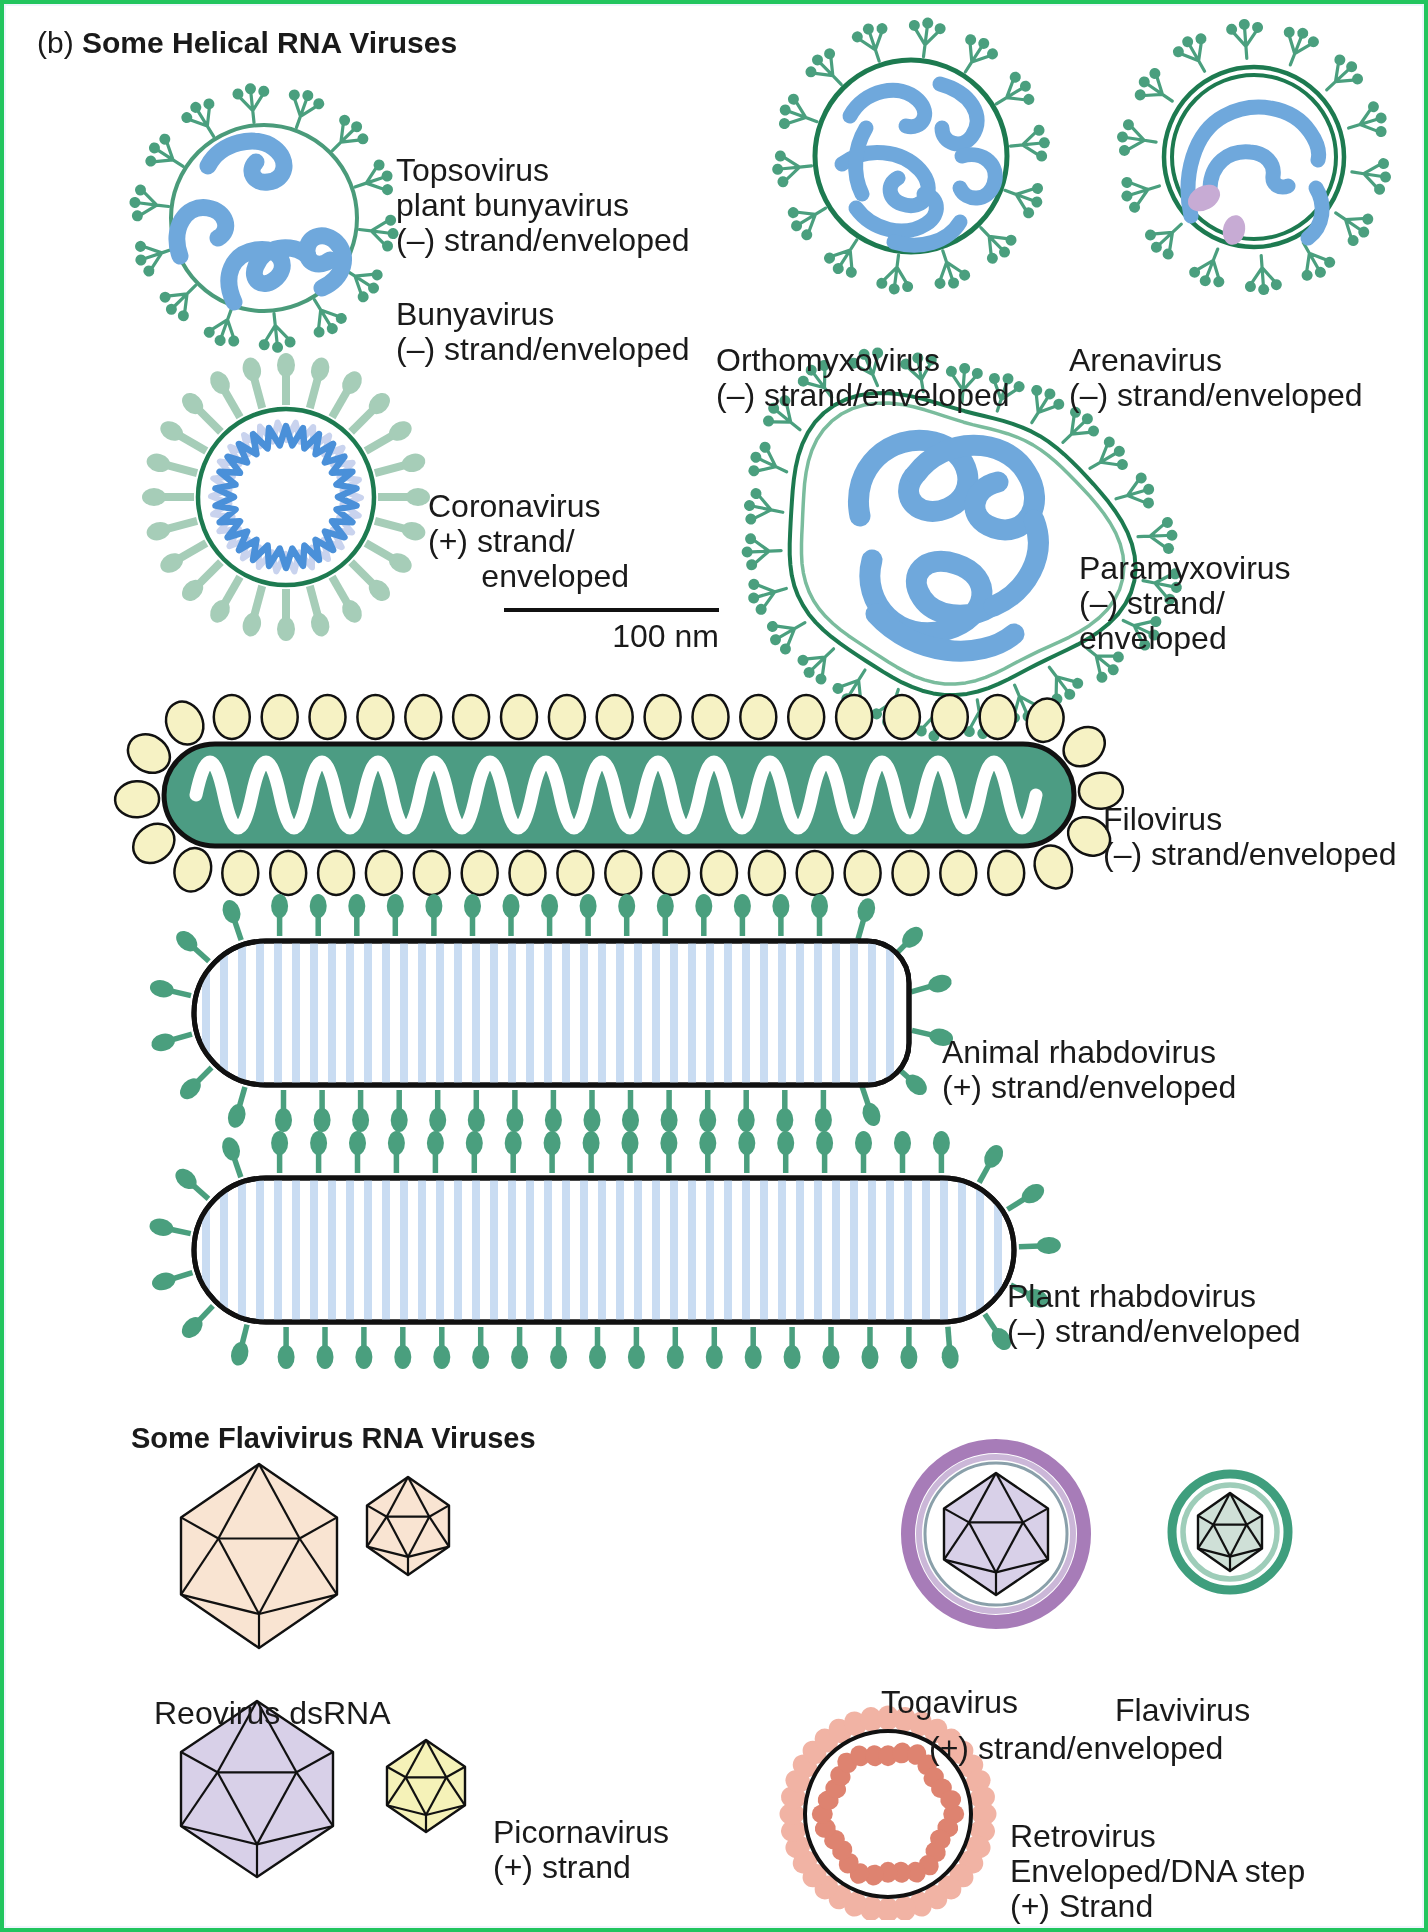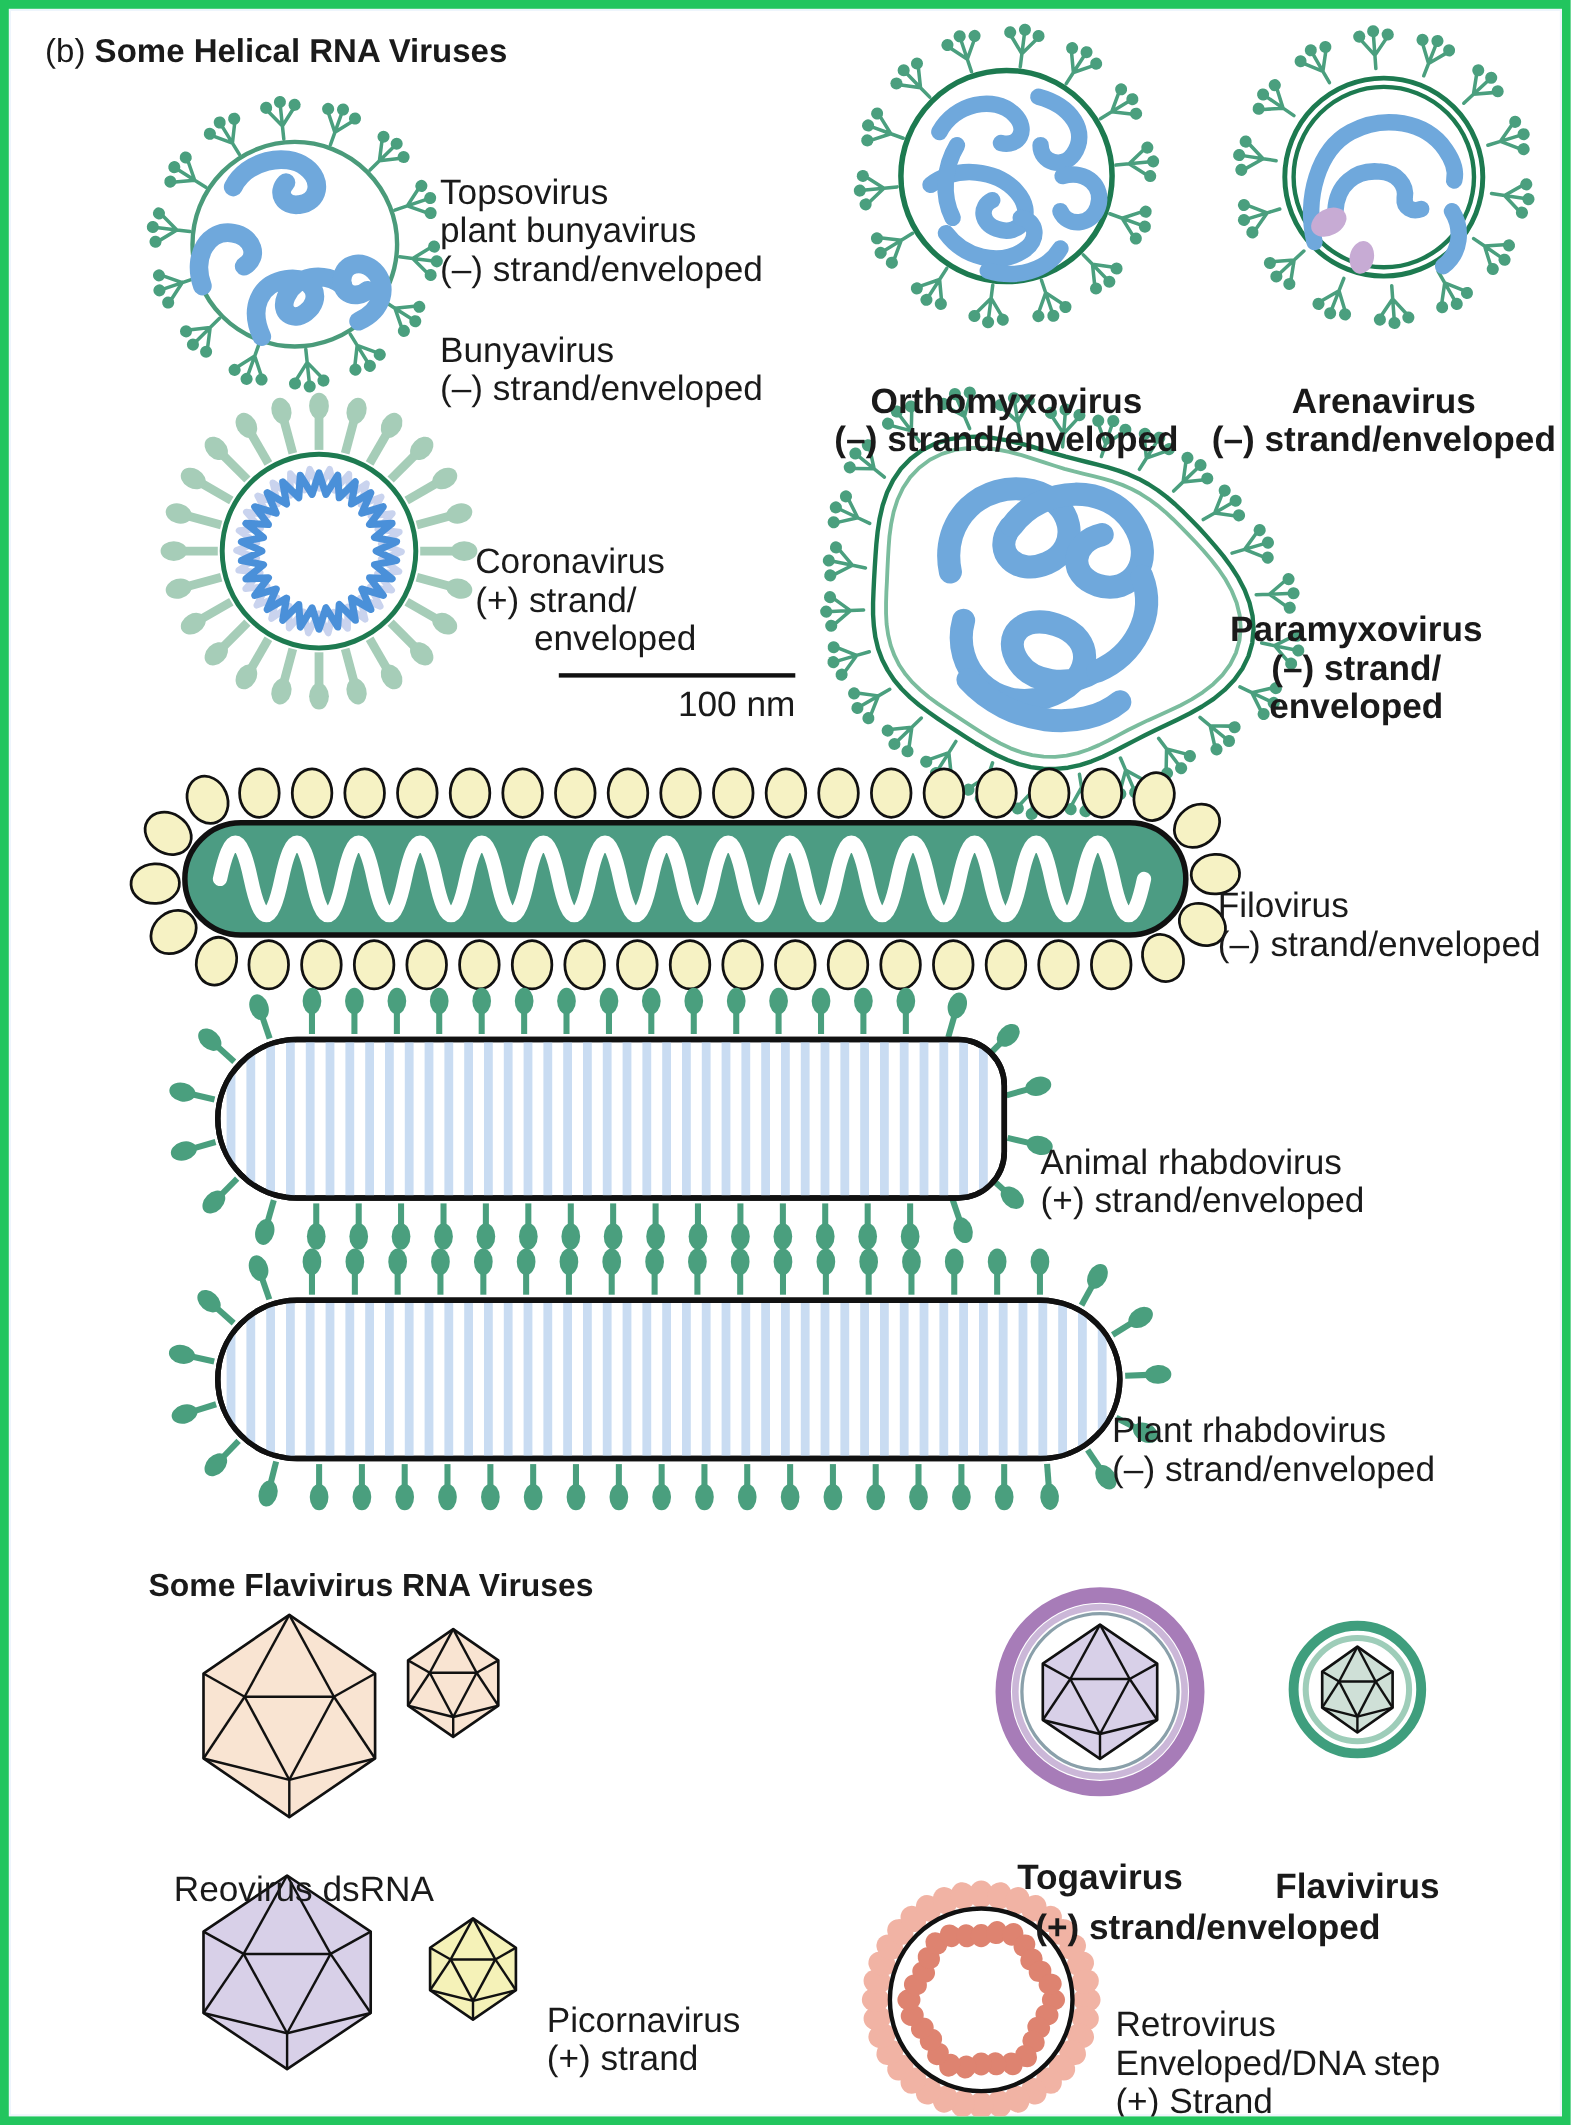--- a/index.html
+++ b/index.html
@@ -1,32 +1,32 @@
 <!DOCTYPE html>
 <html><head>
 <meta charset="utf-8">
 <style>
   html,body{margin:0;padding:0;background:#e8f1fa;}
   .page{
     position:relative;
     width:1428px;height:1932px;
     background:#ffffff;
     box-sizing:border-box;
-    border:8px solid #22c55e;
+    border:4px solid #22c55e;
     box-shadow:inset 0 0 0 2px #eef5fc;
     font-family:"Liberation Sans","DejaVu Sans",sans-serif;
     color:#1a1a1a;
     overflow:hidden;
   }
   #art{position:absolute;left:0;top:0;width:1412px;height:1916px;}
   .panel-title{position:absolute;left:33px;top:22px;font-size:30px;white-space:pre;}
   .panel-title .bold{font-weight:bold;}
   .section-title{position:absolute;left:127px;top:1418px;font-size:29px;font-weight:bold;white-space:pre;}
   .lbl{position:absolute;font-size:32px;line-height:35px;white-space:pre;margin-top:47px;}
-  .lbl.center{text-align:center;font-weight:bold;}
+  .lbl.center{}
   .scalebar-line{position:absolute;left:500px;top:604px;width:215px;height:4px;background:#111;}
   .scalebar-label{position:absolute;left:500px;top:614px;width:215px;text-align:right;font-size:32px;}
 
   .lbl-topsovirus{left:392px;top:102px;}
   .lbl-bunyavirus{left:392px;top:246px;}
   .lbl-orthomyxovirus{left:712px;top:292px;width:390px;}
   .lbl-arenavirus{left:1065px;top:292px;width:370px;}
   .lbl-coronavirus{left:424px;top:438px;}
   .lbl-paramyxovirus{left:1075px;top:500px;width:300px;}
   .lbl-filovirus{left:1099px;top:751px;}

